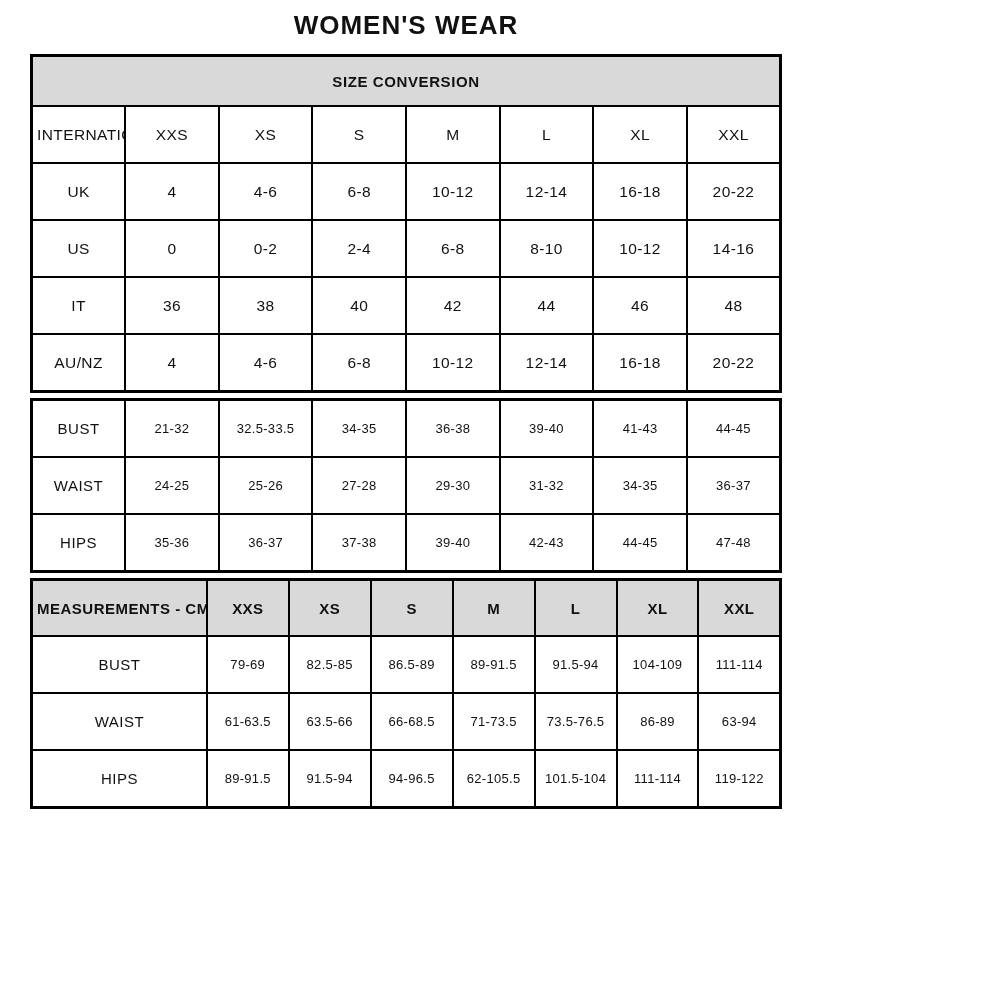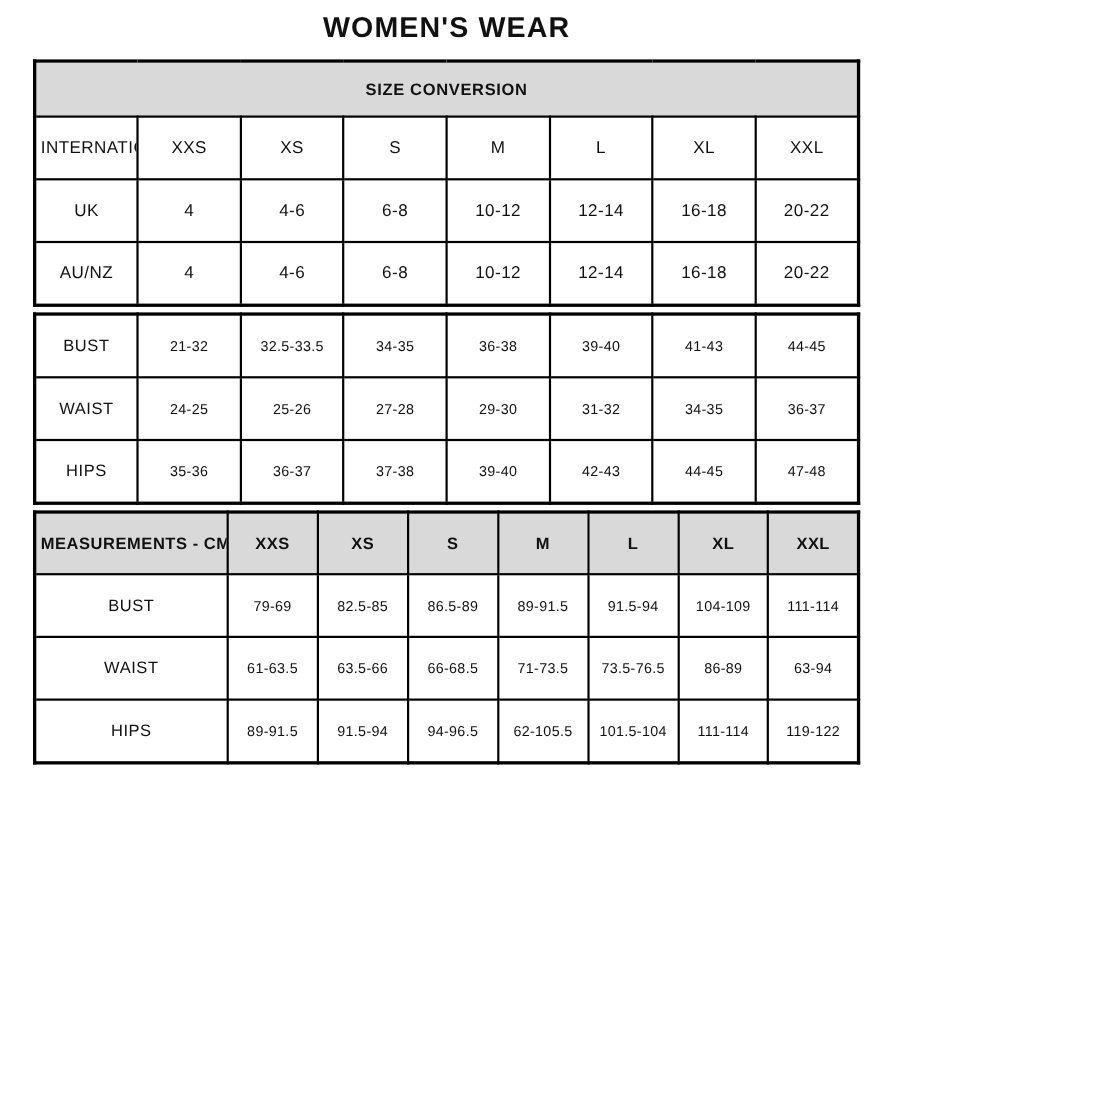--- a/index.html
+++ b/index.html
@@ -84,20 +84,40 @@
         </tr>
         <tr>
           <td class="label-col">UK</td>
           <td class="val">4</td>
           <td class="val">4-6</td>
           <td class="val">6-8</td>
           <td class="val">10-12</td>
           <td class="val">12-14</td>
           <td class="val">16-18</td>
           <td class="val">20-22</td>
+        </tr>
+        <tr>
+          <td class="label-col">US</td>
+          <td class="val">0</td>
+          <td class="val">0-2</td>
+          <td class="val">2-4</td>
+          <td class="val">6-8</td>
+          <td class="val">8-10</td>
+          <td class="val">10-12</td>
+          <td class="val">14-16</td>
+        </tr>
+        <tr>
+          <td class="label-col">IT</td>
+          <td class="val">36</td>
+          <td class="val">38</td>
+          <td class="val">40</td>
+          <td class="val">42</td>
+          <td class="val">44</td>
+          <td class="val">46</td>
+          <td class="val">48</td>
         </tr>
         <tr>
           <td class="label-col">AU/NZ</td>
           <td class="val">4</td>
           <td class="val">4-6</td>
           <td class="val">6-8</td>
           <td class="val">10-12</td>
           <td class="val">12-14</td>
           <td class="val">16-18</td>
           <td class="val">20-22</td>

